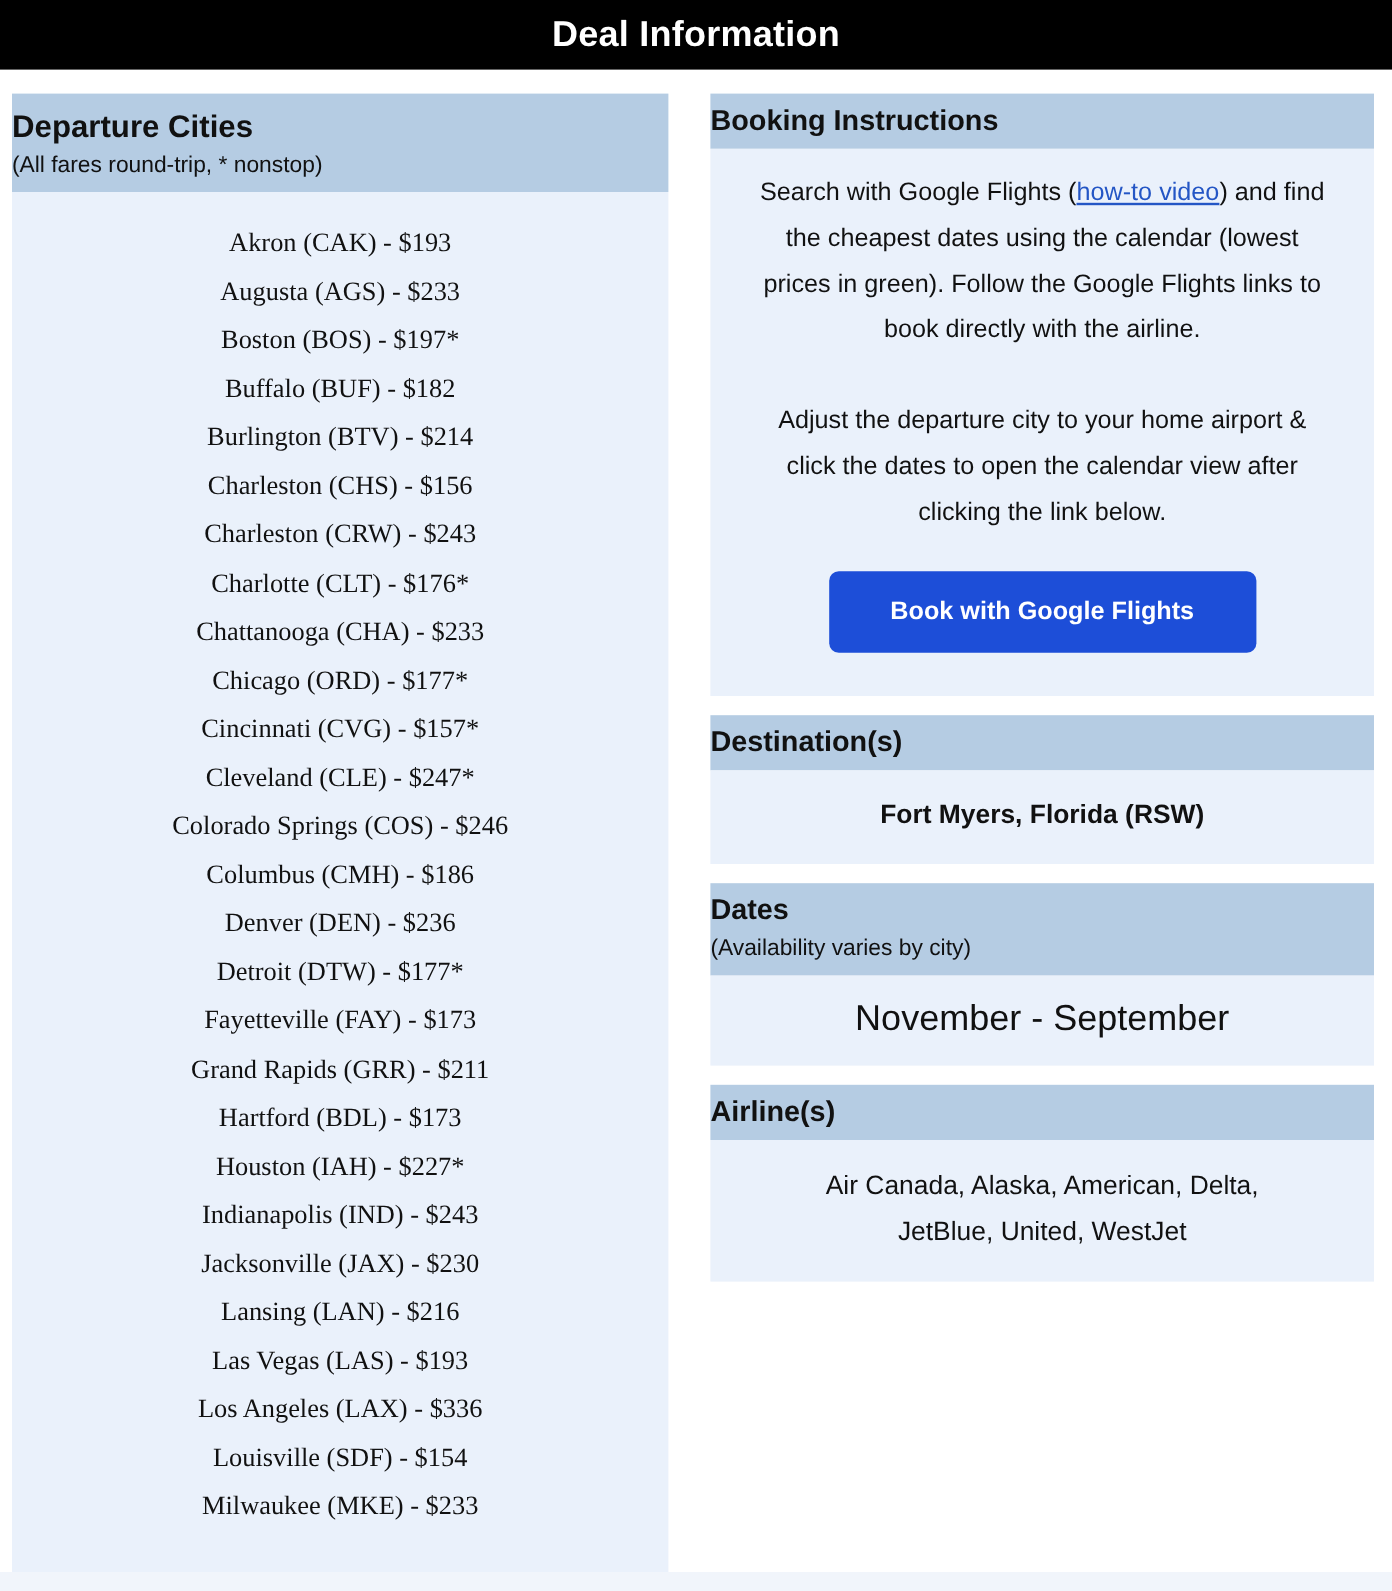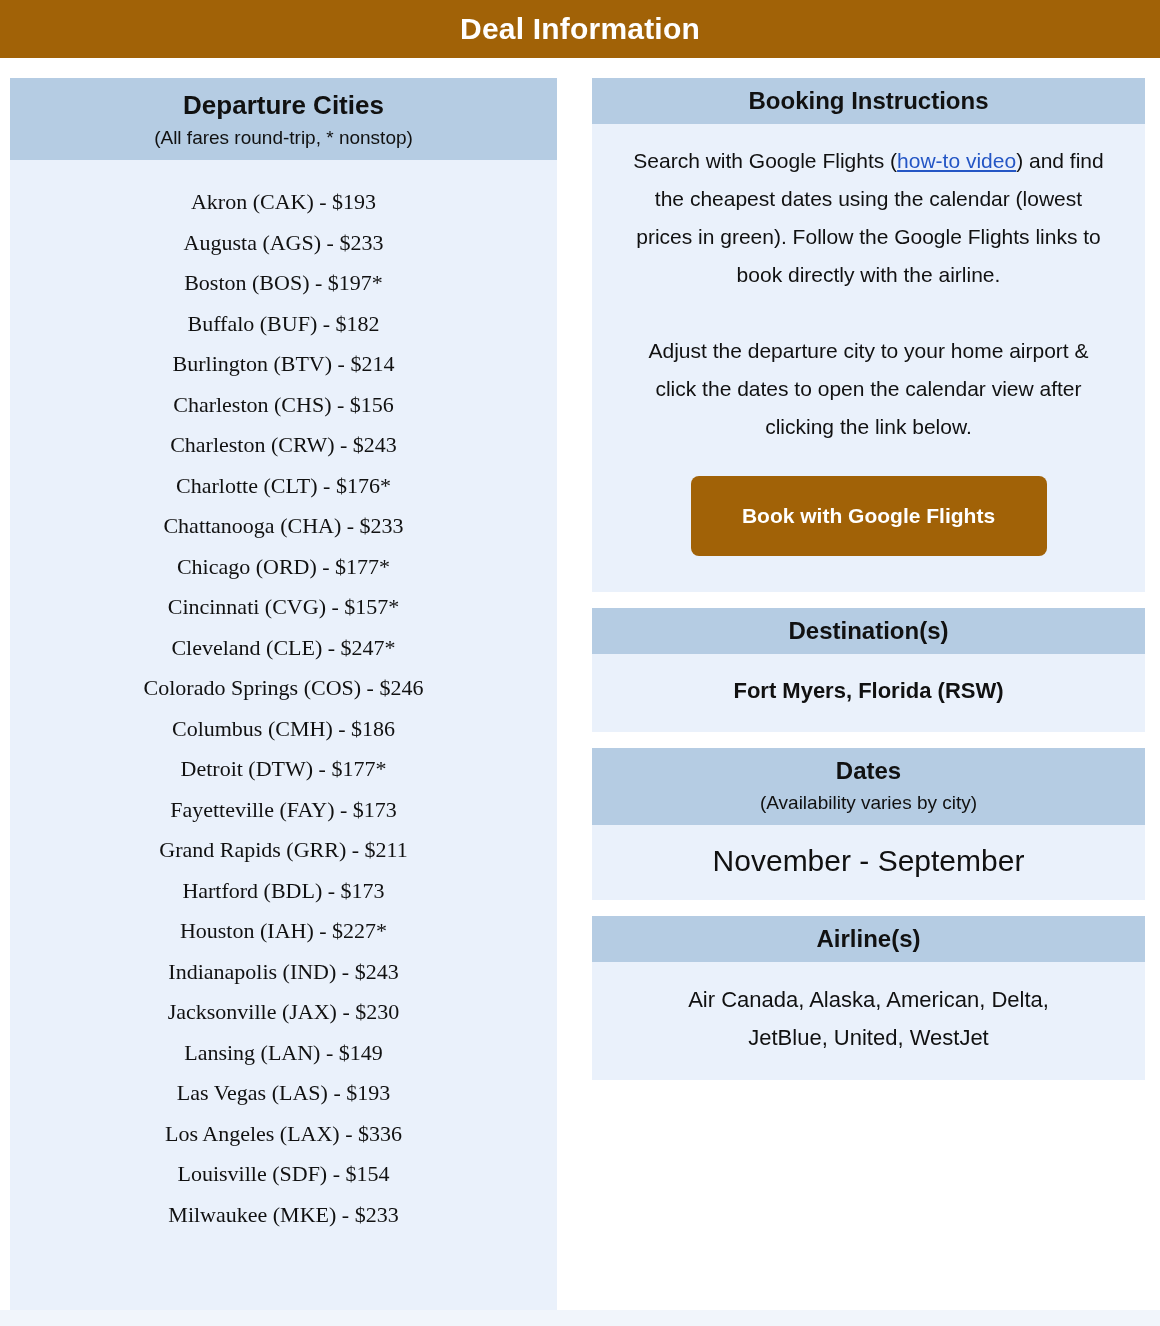--- a/index.html
+++ b/index.html
@@ -15,36 +15,35 @@
     color: #111111;
     overflow: hidden;
   }
 
   
   .top-banner {
     position: absolute;
     top: 0; left: 0;
     width: 1160px;
     height: 58px;
-    background: #a16207;
+    background: #000000;
     display: flex;
     align-items: center;
     justify-content: center;
   }
   .top-banner .title {
     color: #ffffff;
     font-size: 30px;
     font-weight: bold;
     letter-spacing: 0.2px;
   }
 
   
   .section-header {
     background: #b5cce3;
-    text-align: center;
   }
   .section-body {
     background: #eaf1fb;
     text-align: center;
   }
 
   
   .left-panel {
     position: absolute;
     left: 10px;
@@ -116,22 +115,22 @@
   }
   .howto-link {
     color: #2456c5;
     text-decoration: underline;
     cursor: pointer;
   }
   .book-button {
     display: block;
     margin: 30px auto 10px auto;
     width: 356px;
-    height: 80px;
-    background: #a16207;
+    height: 68px;
+    background: #1d4ed8;
     border: none;
     border-radius: 8px;
     color: #ffffff;
     font-family: "Liberation Sans", sans-serif;
     font-size: 21px;
     font-weight: bold;
     cursor: pointer;
   }
 
   
@@ -197,28 +196,29 @@
       <div class="city-row">Burlington (BTV) - $214</div>
       <div class="city-row">Charleston (CHS) - $156</div>
       <div class="city-row">Charleston (CRW) - $243</div>
       <div class="city-row">Charlotte (CLT) - $176*</div>
       <div class="city-row">Chattanooga (CHA) - $233</div>
       <div class="city-row">Chicago (ORD) - $177*</div>
       <div class="city-row">Cincinnati (CVG) - $157*</div>
       <div class="city-row">Cleveland (CLE) - $247*</div>
       <div class="city-row">Colorado Springs (COS) - $246</div>
       <div class="city-row">Columbus (CMH) - $186</div>
+      <div class="city-row">Denver (DEN) - $236</div>
       <div class="city-row">Detroit (DTW) - $177*</div>
       <div class="city-row">Fayetteville (FAY) - $173</div>
       <div class="city-row">Grand Rapids (GRR) - $211</div>
       <div class="city-row">Hartford (BDL) - $173</div>
       <div class="city-row">Houston (IAH) - $227*</div>
       <div class="city-row">Indianapolis (IND) - $243</div>
       <div class="city-row">Jacksonville (JAX) - $230</div>
-      <div class="city-row">Lansing (LAN) - $149</div>
+      <div class="city-row">Lansing (LAN) - $216</div>
       <div class="city-row">Las Vegas (LAS) - $193</div>
       <div class="city-row">Los Angeles (LAX) - $336</div>
       <div class="city-row">Louisville (SDF) - $154</div>
       <div class="city-row">Milwaukee (MKE) - $233</div>
     </div>
 </div>
 
 <div class="right-col">
 
   <div class="right-section">

